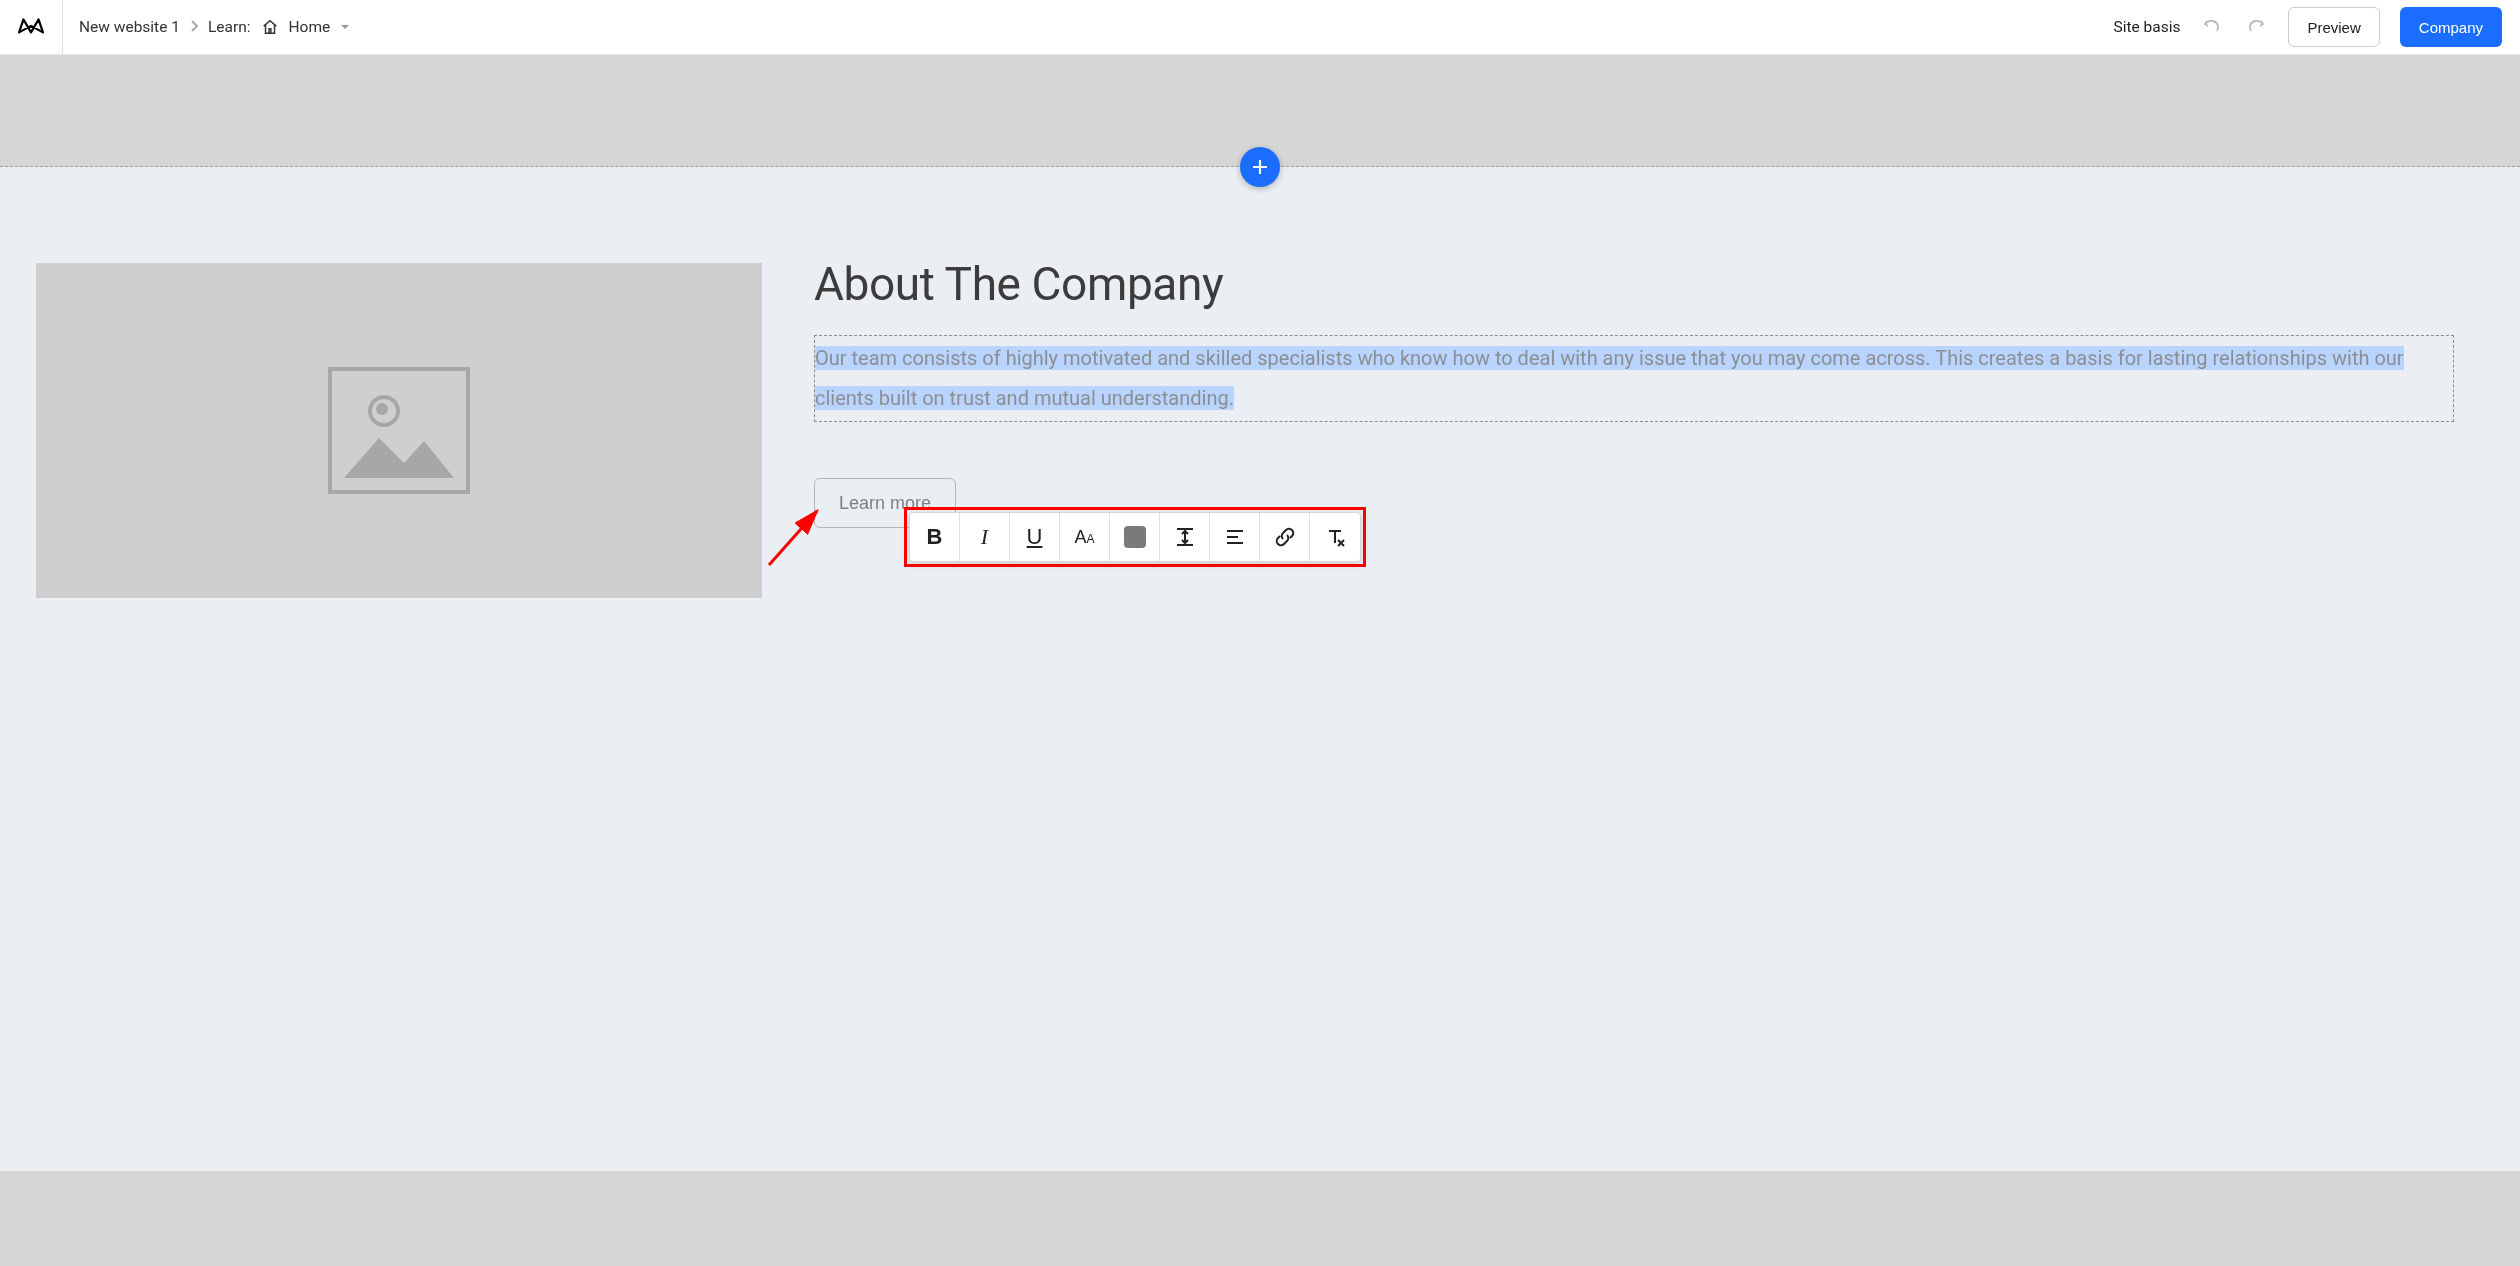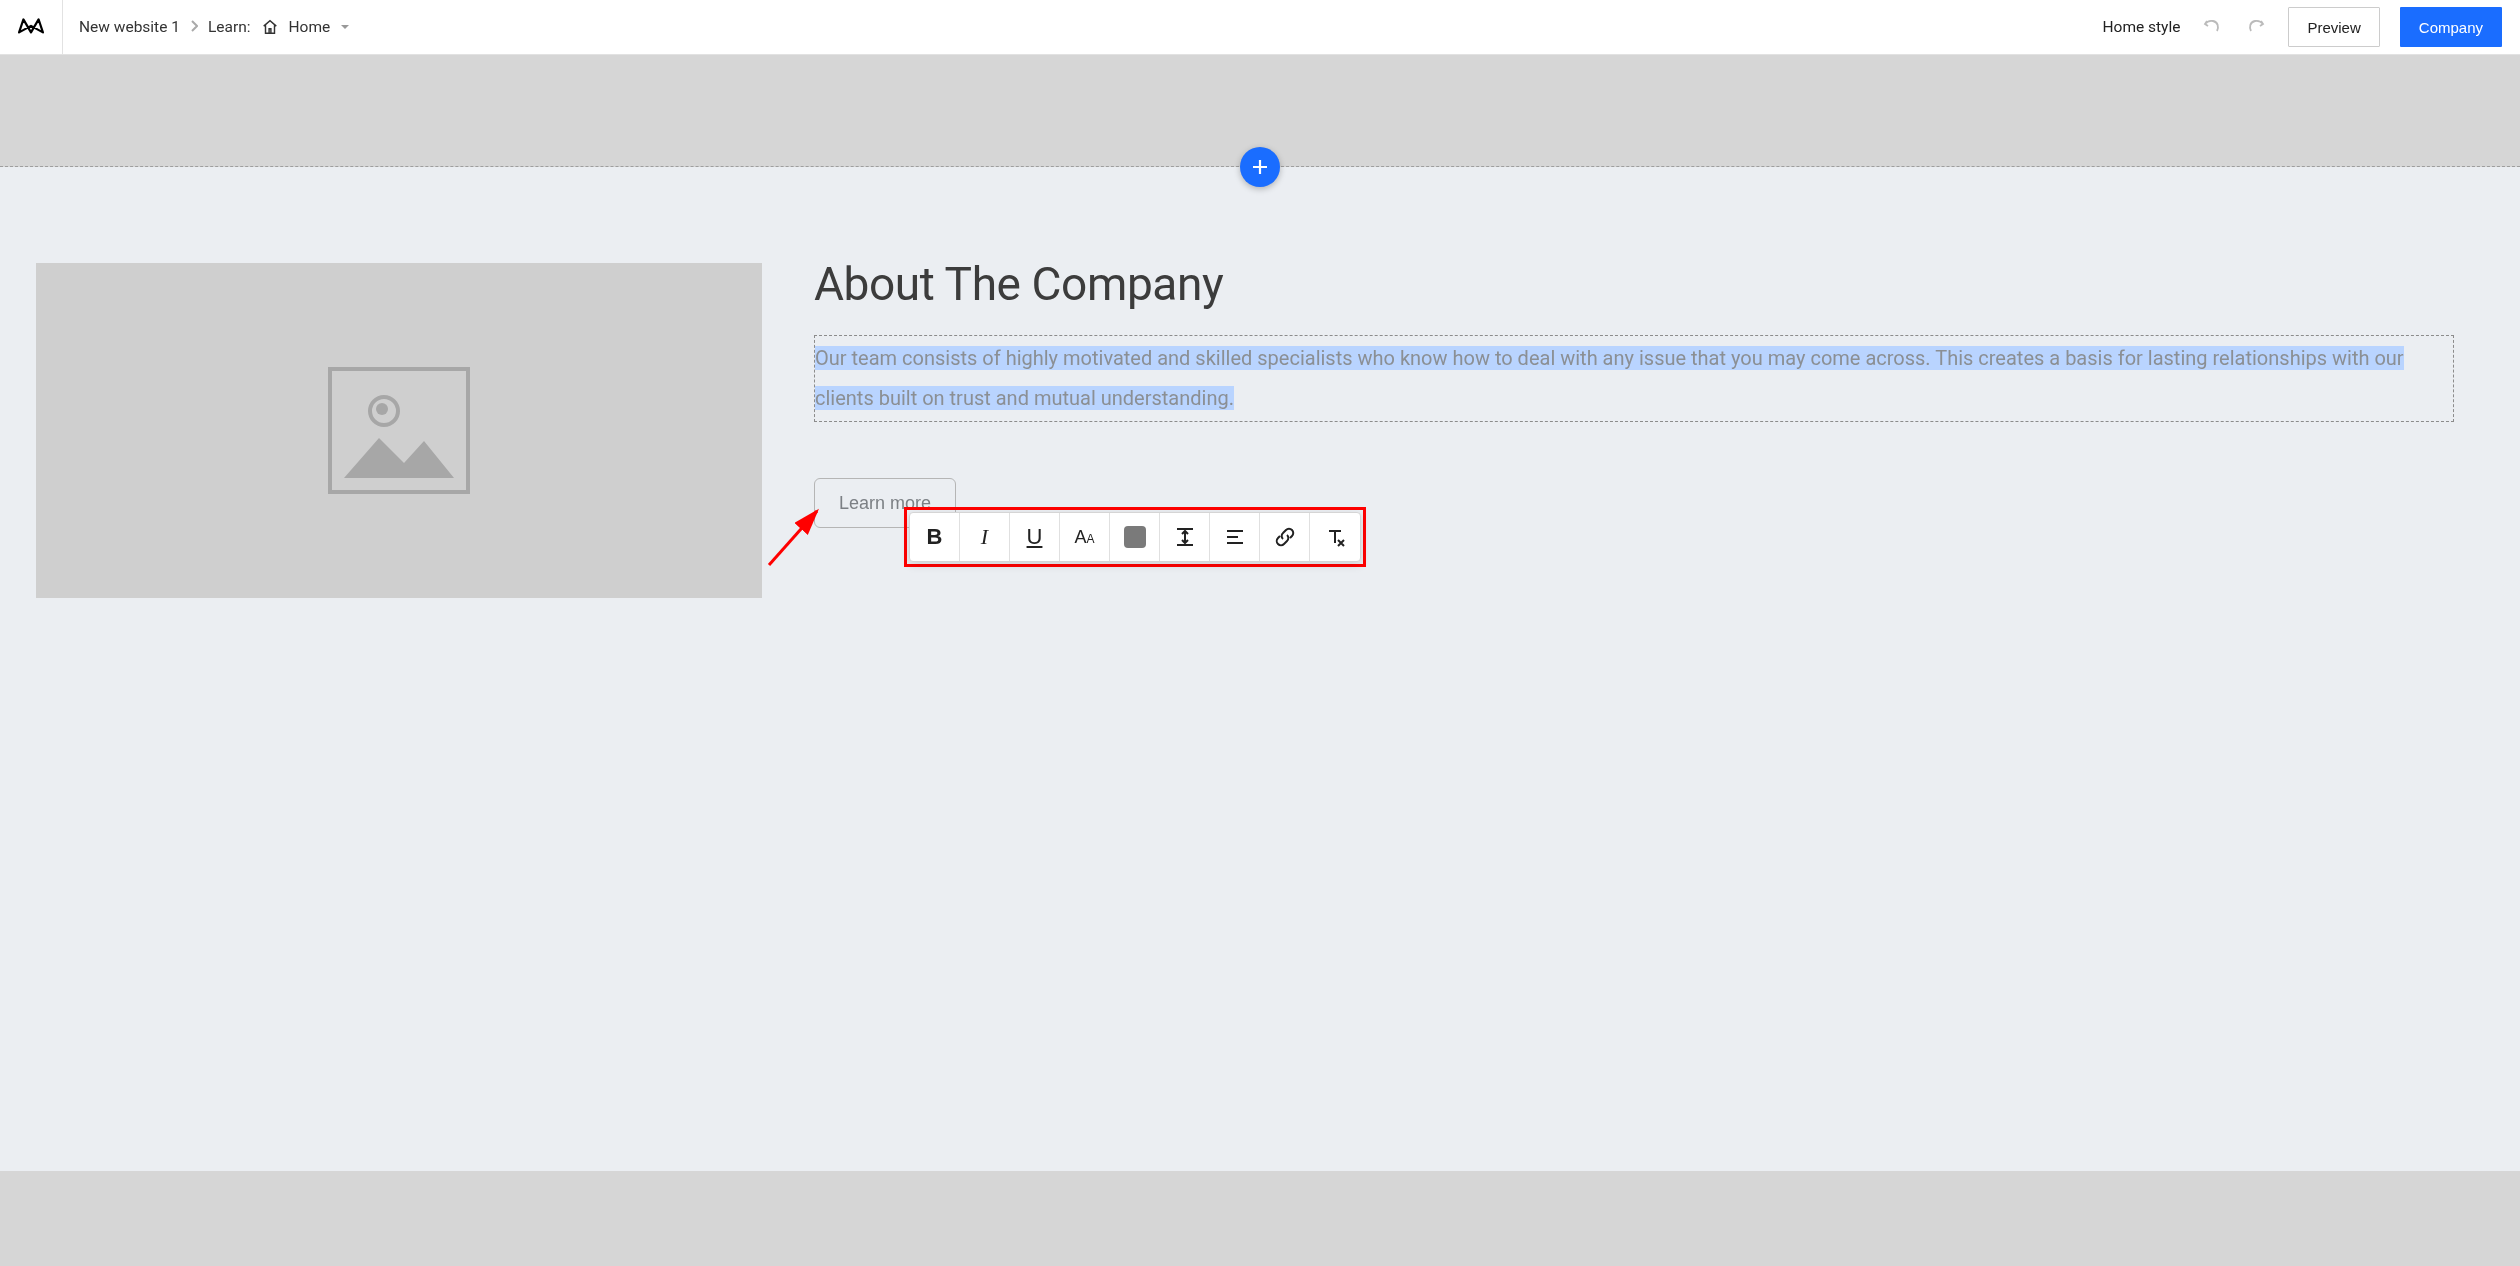--- a/index.html
+++ b/index.html
@@ -36,21 +36,21 @@
     .righttools {
       display: flex; align-items: center; gap: 20px;
     }
     .sitestyle { font-size: 15.5px; color:#222; cursor:pointer; }
     .iconbtn {
       width: 24px; height: 24px; display:flex; align-items:center; justify-content:center;
       color:#999; cursor:pointer;
     }
     .iconbtn svg { width:20px; height:20px; }
     .btn {
-      height: 40px; padding: 0 18px; font-size: 15px; border-radius: 1px;
+      height: 40px; padding: 0 18px; font-size: 15px; border-radius: 6px;
       display:inline-flex; align-items:center; justify-content:center;
       cursor:pointer; border:1px solid transparent;
     }
     .btn-outline { background:#fff; border-color:#ccc; color:#222; }
     .btn-primary { background:#1a6dff; color:#fff; }
 
     
     .canvas-outer {
       position: relative;
       height: calc(100% - 55px);
@@ -198,21 +198,21 @@
     </span>
     <span>Home</span>
     <span class="dropdown">
       <svg viewBox="0 0 10 10" fill="#999">
           <path d="M1 3 L5 7 L9 3 Z"></path>
         </svg>
     </span>
   </div>
   <div class="spacer"></div>
   <div class="righttools">
-    <span class="sitestyle">Home style</span>
+    <span class="sitestyle">Site basis</span>
     <span class="iconbtn">
       <svg viewBox="0 0 20 20" fill="none" stroke="#bbb" stroke-width="1.8">
           <path d="M5 4 L3 7 L6 9 M3 7 C3 7 6 3 11 4 C16 5 17 10 15 14"></path>
         </svg>
     </span>
     <span class="iconbtn">
       <svg viewBox="0 0 20 20" fill="none" stroke="#bbb" stroke-width="1.8">
           <path d="M15 4 L17 7 L14 9 M17 7 C17 7 14 3 9 4 C4 5 3 10 5 14"></path>
         </svg>
     </span>

